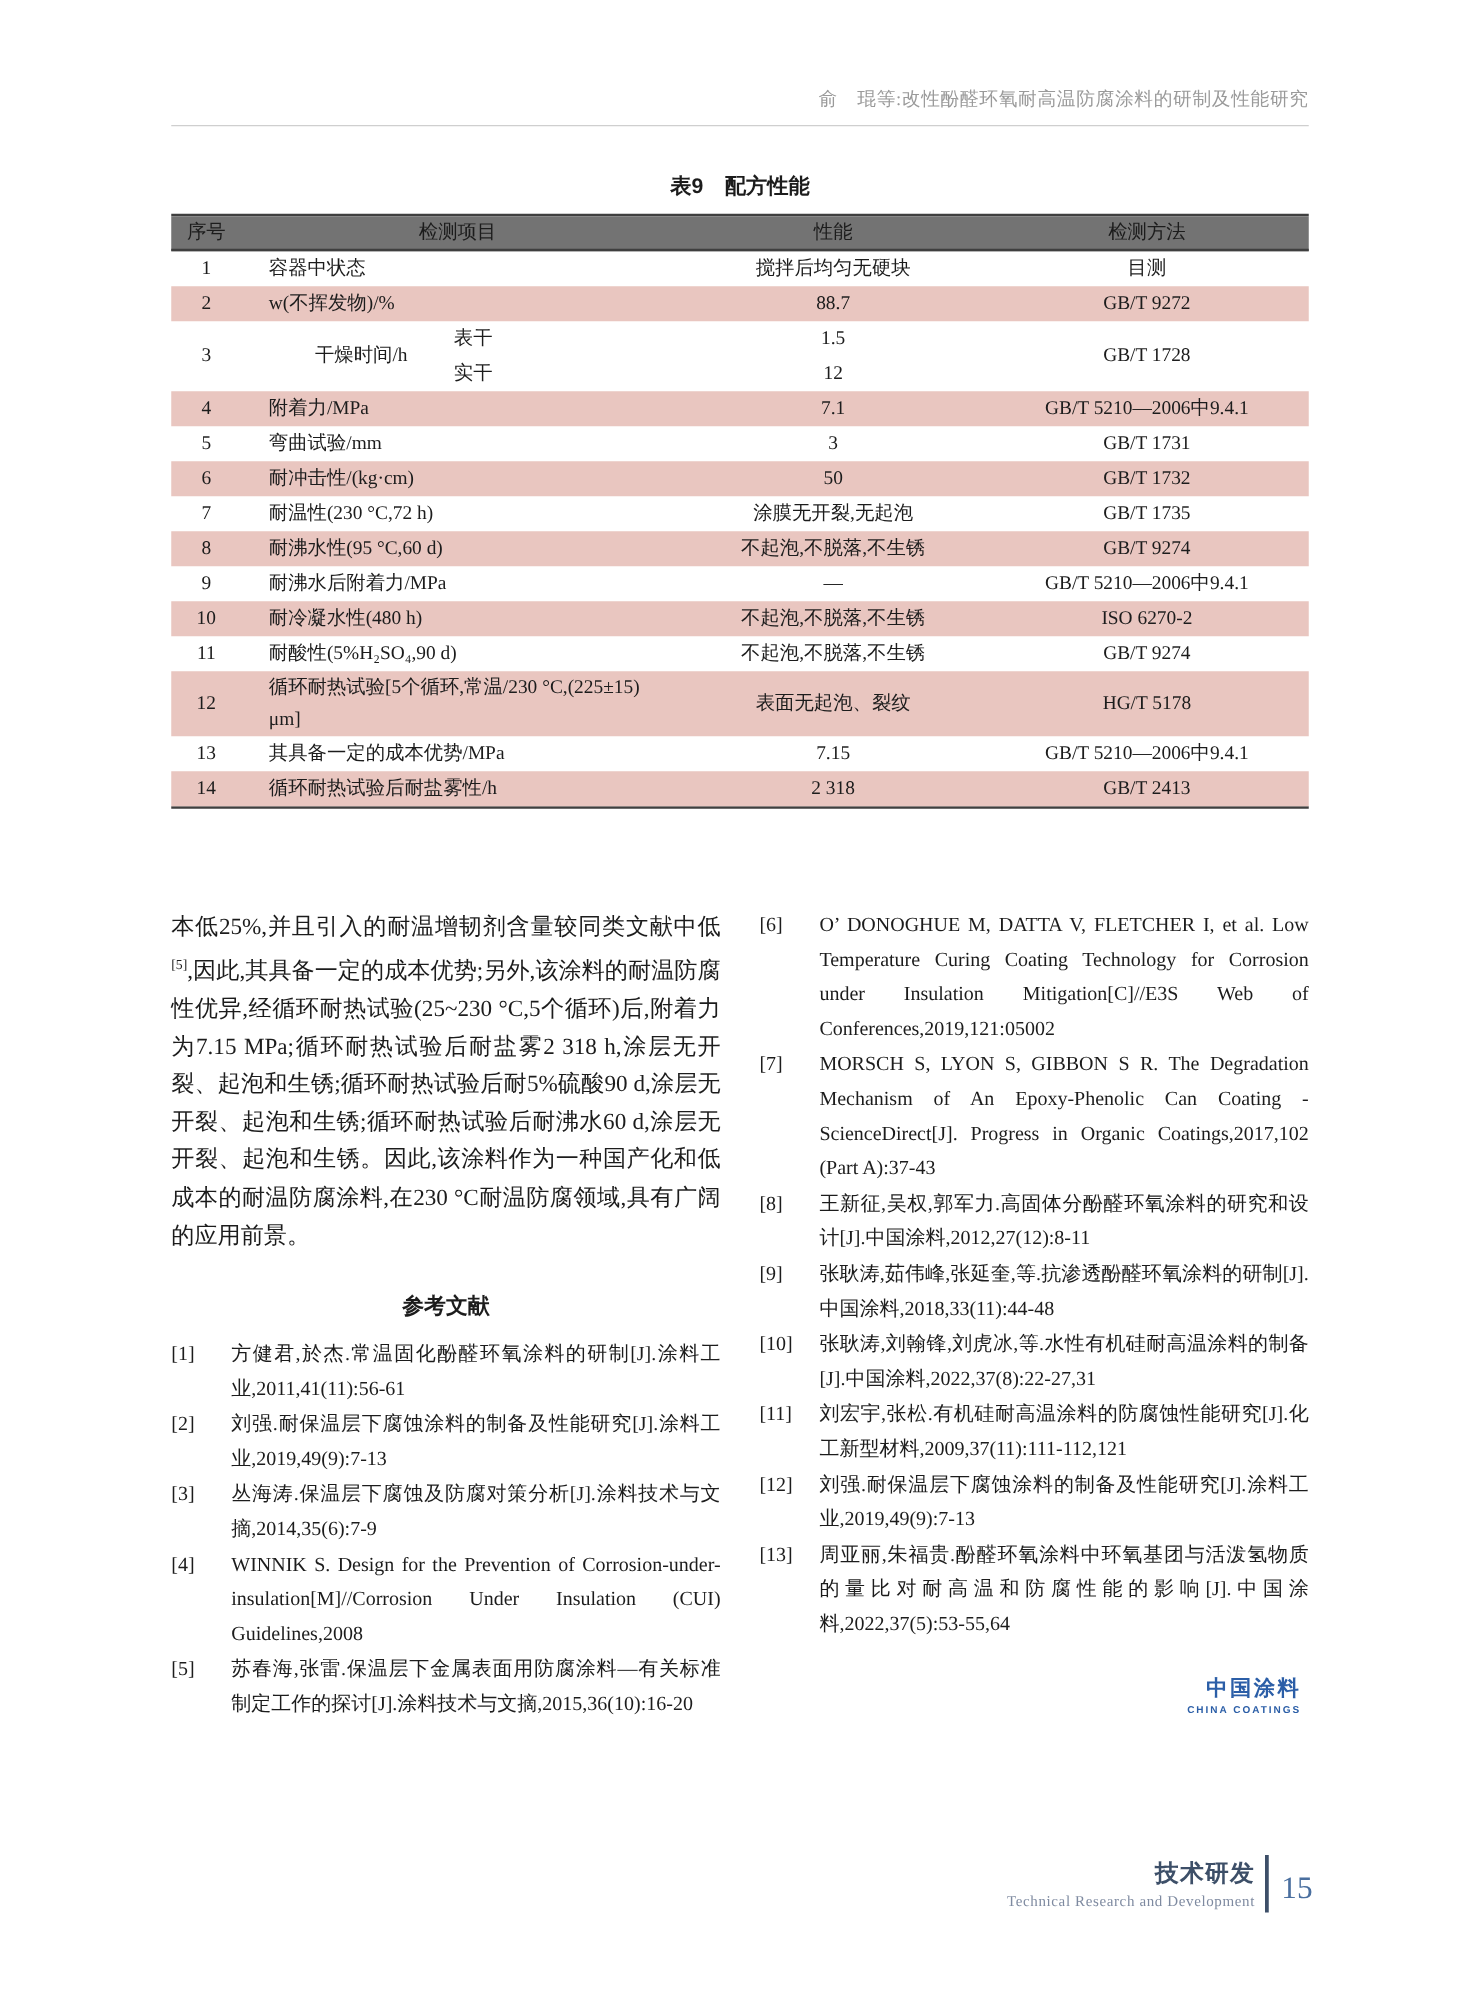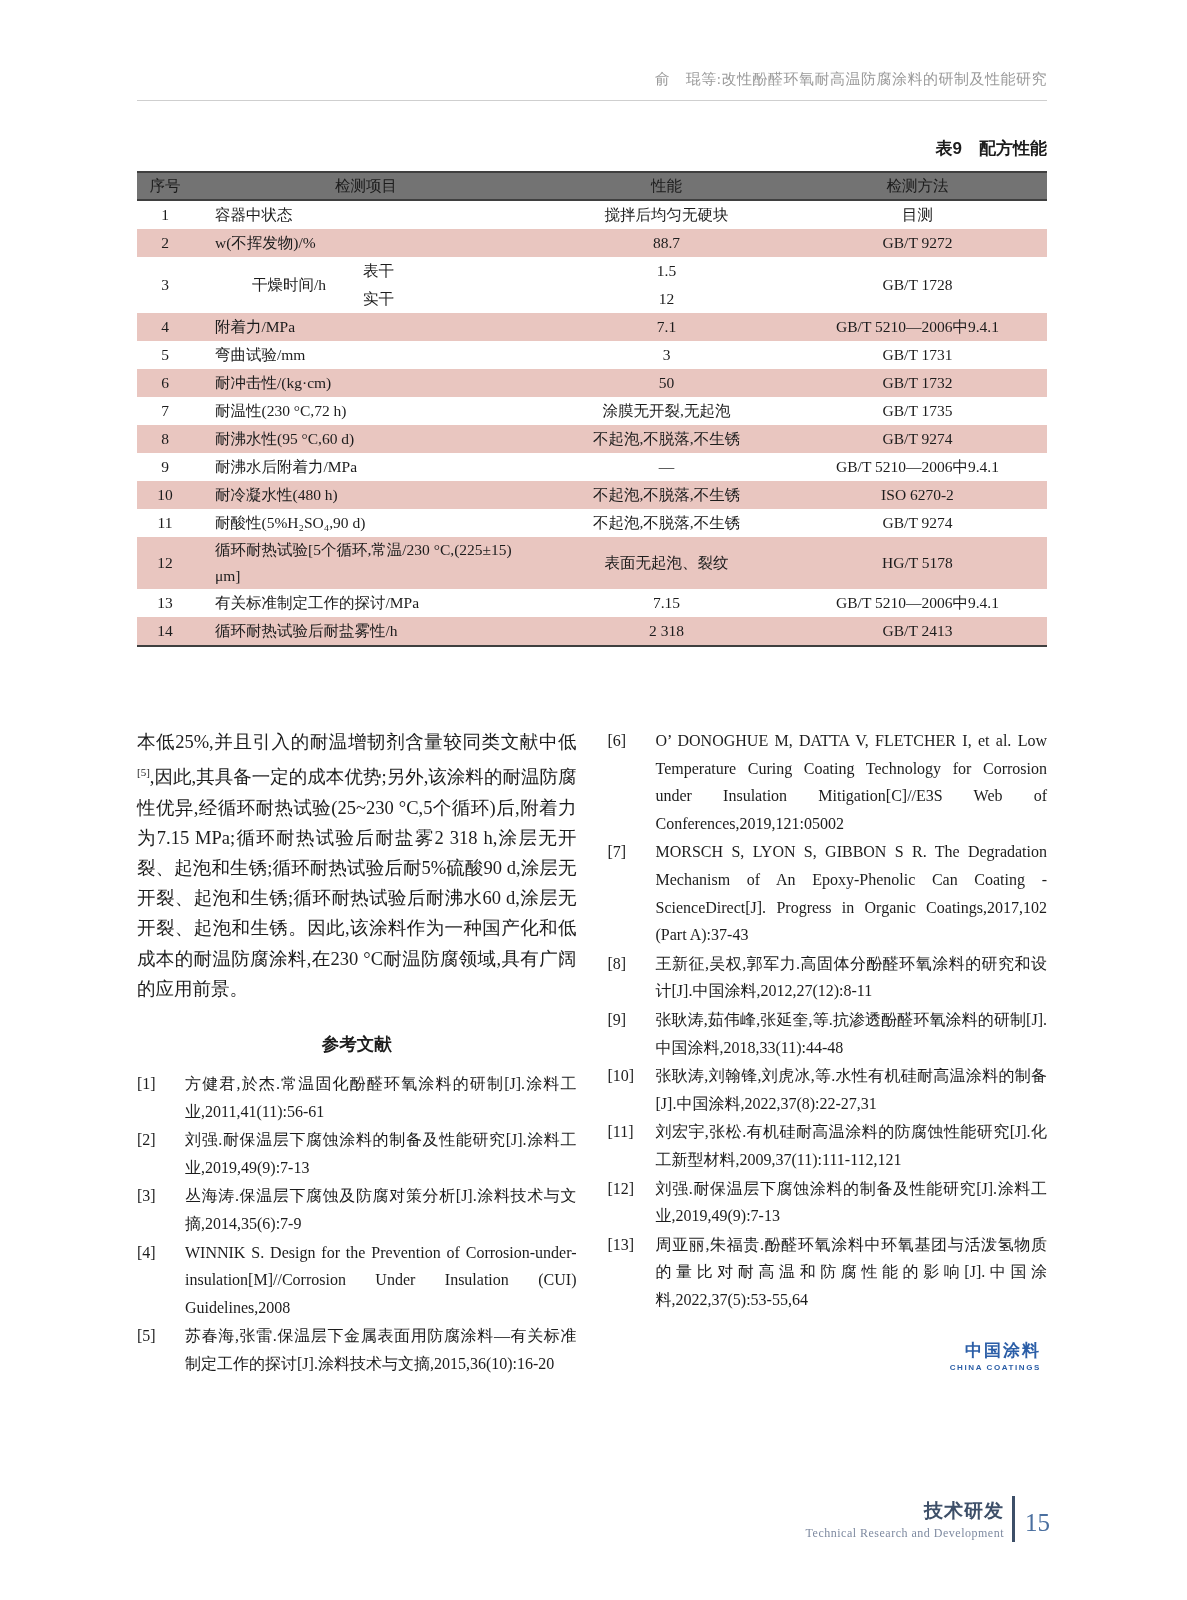--- a/index.html
+++ b/index.html
@@ -14,21 +14,21 @@
   
   .running-head {
     margin-top:70px; text-align:right;
     font-family:Liberation Serif, serif;
     font-size:15px; color:#9a9a9a; letter-spacing:0.5px;
     padding-bottom:11px; border-bottom:1px solid #cfcfcf;
   }
 
   
   .table-title-zh {
-    margin-top:36px; text-align:right; font-weight:bold; font-size:17px;
+    margin-top:36px; text-align:center; font-weight:bold; font-size:17px;
     font-family:"Liberation Sans","DejaVu Sans",sans-serif;
   }
   .table-title-en { margin-top:5px; text-align:center; font-weight:bold; font-size:16px; }
 
   
   .ftable { margin-top:11px; border-top:2px solid #3f3f3f; border-bottom:2px solid #3f3f3f; font-size:15.5px; }
   .thead { display:flex; align-items:center; background:#737373; border-bottom:2px solid #3f3f3f; min-height:28px; }
   .trow  { display:flex; align-items:center; min-height:28px; }
   .trow.shaded { background:#e9c6c0; }
   .cell { line-height:26px; }
@@ -61,21 +61,21 @@
   .logo-zh {
     color:#2b5ea7; font-weight:bold; font-size:17px; letter-spacing:2px;
     font-family:"Liberation Sans","DejaVu Sans",sans-serif;
   }
   .logo-en {
     color:#2b5ea7; font-weight:bold; font-size:8px; letter-spacing:1.6px;
     font-family:"Liberation Sans","DejaVu Sans",sans-serif; margin-top:1px;
   }
 
   
-  .footer { position:absolute; right:137px; bottom:58px; display:flex; align-items:center; }
+  .footer { position:absolute; right:137px; bottom:70px; display:flex; align-items:center; }
   .footer-text { text-align:right; }
   .footer-zh {
     font-family:"Liberation Sans","DejaVu Sans",sans-serif;
     font-weight:bold; font-size:19px; color:#3d4f68; letter-spacing:1px;
   }
   .footer-en { font-size:12px; color:#7e8aa0; letter-spacing:0.5px; margin-top:2px; }
   .footer-divider { width:3px; height:46px; background:#3d4f68; margin:0 10px 0 8px; }
   .footer-page { font-size:25px; color:#4a6f9f; padding-top:8px; }
 </style>
 </head>
@@ -173,21 +173,21 @@
           <div class="cell c-method">GB/T 9274</div>
         </div>
         <div class="trow shaded">
           <div class="cell c-no">12</div>
           <div class="cell c-item">循环耐热试验[5个循环,常温/230 °C,(225±15) μm]</div>
           <div class="cell c-perf">表面无起泡、裂纹</div>
           <div class="cell c-method">HG/T 5178</div>
         </div>
         <div class="trow">
           <div class="cell c-no">13</div>
-          <div class="cell c-item">有关标准制定工作的探讨/MPa</div>
+          <div class="cell c-item">其具备一定的成本优势/MPa</div>
           <div class="cell c-perf">7.15</div>
           <div class="cell c-method">GB/T 5210—2006中9.4.1</div>
         </div>
         <div class="trow shaded">
           <div class="cell c-no">14</div>
           <div class="cell c-item">循环耐热试验后耐盐雾性/h</div>
           <div class="cell c-perf">2 318</div>
           <div class="cell c-method">GB/T 2413</div>
         </div>
       </div>

